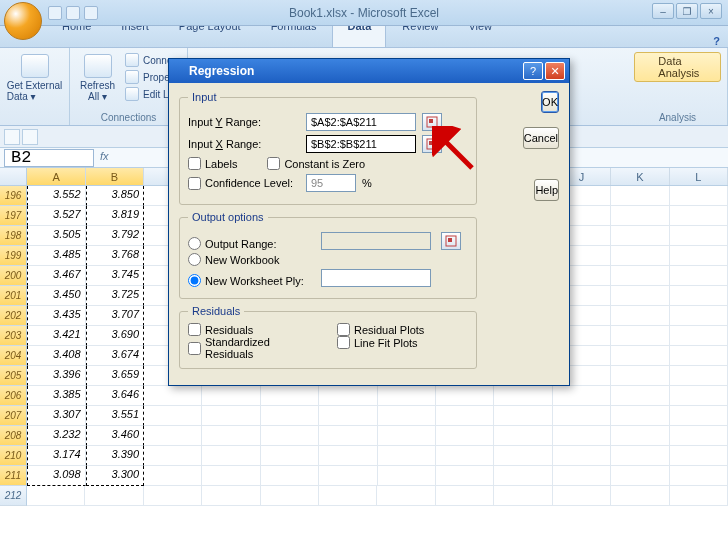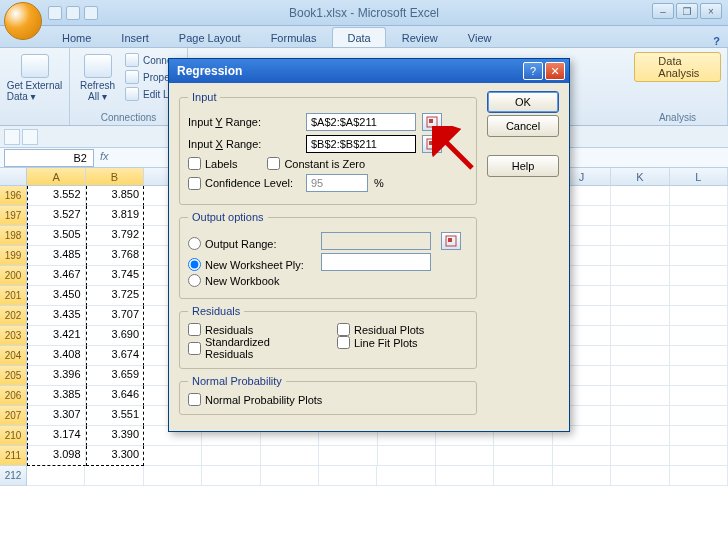--- a/index.html
+++ b/index.html
@@ -9,69 +9,69 @@
 .titlebar { height: 26px; background: linear-gradient(#cfe3f5, #bcd7ef); display: flex; align-items: center; justify-content: center; position: relative; border-bottom: 1px solid #9cb8d6; }
 .titlebar .title { color: #4a6a8a; font-size: 12px; }
 .office-btn { position: absolute; left: 4px; top: 2px; width: 38px; height: 38px; border-radius: 50%; background: radial-gradient(circle at 30% 30%, #fff, #f5a623 40%, #d47b00); border: 1px solid #b87a1e; z-index: 5; }
 .wincontrols { position: absolute; right: 6px; top: 3px; display: flex; gap: 2px; }
 .wincontrols .wc { width: 22px; height: 16px; background: linear-gradient(#e8f2fb,#c5dbef); border: 1px solid #8fb1d0; border-radius: 2px; display: flex; align-items: center; justify-content: center; font-size: 10px; color: #4a6a8a; }
 .qat { position: absolute; left: 48px; top: 6px; display: flex; gap: 4px; }
 .qat .qi { width: 14px; height: 14px; background: #e8f2fb; border: 1px solid #9cb8d6; border-radius: 2px; }
 
 
 .ribbontabs { height: 22px; background: linear-gradient(#d2e5f6,#c5dbef); display: flex; align-items: flex-end; padding-left: 48px; gap: 2px; border-bottom: 1px solid #a8c2de; }
-.ribbontabs .tab { padding: 4px 14px 3px; color: #2a4a7a; font-size: 11px; cursor: pointer; }
-.ribbontabs .tab.active { background: #eef5fb; border: 1px solid #a8c2de; border-bottom: none; border-radius: 3px 3px 0 0; }
+.ribbontabs .tab { padding: 4px 14px 15px; color: #2a4a7a; font-size: 11px; cursor: pointer; }
+.ribbontabs .tab.active { background: #eef5fb; border: 1px solid #a8c2de; border-bottom: none; border-radius: 3px 3px 0 0; font-weight: bold; }
 .help-q { position: absolute; right: 8px; color: #2a5aaa; font-weight: bold; }
 
 
 .ribbon { height: 78px; background: linear-gradient(#eef5fb,#dce9f5); border-bottom: 1px solid #a8c2de; display: flex; position: relative; }
 .rgroup { border-right: 1px solid #b8cfe4; padding: 4px 6px 2px; display: flex; flex-direction: column; justify-content: space-between; }
 .rgroup .glabel { text-align: center; color: #5a7a9a; font-size: 10px; margin-top: 2px; }
 .rbig { display: flex; flex-direction: column; align-items: center; gap: 2px; color: #2a4a7a; padding: 2px 4px; }
 .rbig .ricon { width: 28px; height: 24px; background: linear-gradient(#fff,#d8e8f6); border: 1px solid #a8c2de; border-radius: 3px; }
 .rsmall { display: flex; align-items: center; gap: 4px; color: #2a4a7a; padding: 1px 2px; font-size: 10px; }
 .rsmall .ricon { width: 14px; height: 14px; background: linear-gradient(#fff,#d8e8f6); border: 1px solid #a8c2de; border-radius: 2px; }
 .rcol { display: flex; flex-direction: column; gap: 1px; }
 .data-analysis-btn { background: linear-gradient(#fff3c8,#ffe69a); border: 1px solid #d9b95a; border-radius: 3px; padding: 2px 6px; display: flex; align-items: center; gap: 4px; color: #4a3a1a; font-size: 11px; }
 
 
 .fbar { height: 22px; background: #e8f0f8; border-bottom: 1px solid #b8cfe4; display: flex; align-items: center; padding: 2px 4px; gap: 4px; }
 .fbar .fx-icons { display: flex; gap: 2px; }
 .fbar .fx-icons .fi { width: 16px; height: 16px; border: 1px solid #b8cfe4; background: #f4f9fd; }
 .namebox-row { height: 20px; background: #f4f9fd; border-bottom: 1px solid #b8cfe4; display: flex; align-items: center; padding: 2px 4px; }
-.namebox { width: 90px; height: 18px; border: 1px solid #9cb8d6; background: #fff; padding: 1px 6px; font-size: 11px; text-align: right; }
+.namebox { width: 90px; height: 18px; border: 1px solid #9cb8d6; background: #fff; padding: 1px 6px; font-size: 17px; text-align: left; font-family: Liberation Mono, monospace; }
 .fx { width: 16px; height: 16px; margin-left: 6px; font-style: italic; color: #5a7a9a; }
 
 
 .grid { position: absolute; top: 168px; left: 0; right: 0; bottom: 0; background: #fff; overflow: hidden; }
 .colheads { display: flex; height: 18px; background: linear-gradient(#f0f6fc,#dce9f5); border-bottom: 1px solid #b8cfe4; }
 .colheads .corner { width: 30px; border-right: 1px solid #b8cfe4; }
 .colheads .ch { width: 64px; border-right: 1px solid #cddbe8; text-align: center; color: #4a6a8a; font-size: 11px; line-height: 18px; }
 .colheads .ch.selA, .colheads .ch.selB { background: linear-gradient(#ffe9a8,#ffd86a); color: #7a5a1a; }
 .rows { }
-.row { display: flex; height: 20px; }
+.row { display: flex; height: 20px; font-style: italic; }
 .row .rh { width: 30px; background: linear-gradient(#f0f6fc,#dce9f5); border-right: 1px solid #b8cfe4; border-bottom: 1px solid #cddbe8; text-align: center; color: #4a6a8a; font-size: 10px; line-height: 20px; }
 .row .rh.sel { background: linear-gradient(#ffe9a8,#ffd86a); color: #7a5a1a; }
 .row .cell { width: 64px; border-right: 1px solid #e0e8f0; border-bottom: 1px solid #e0e8f0; padding: 2px 4px; font-size: 11px; color: #000; text-align: right; position: relative; }
 .dashed-l { border-left: 1.5px dashed #000; }
 .dashed-r { border-right: 1.5px dashed #000 !important; }
 .dashed-b { border-bottom: 1.5px dashed #000 !important; }
 
 
 .dialog { position: absolute; left: 168px; top: 58px; width: 402px; background: #ece9d8; border: 1px solid #003f8a; box-shadow: 3px 3px 8px rgba(0,0,0,0.3); z-index: 20; }
-.dlg-title { height: 24px; background: linear-gradient(#3b83e0,#1d5fc2); display: flex; align-items: center; justify-content: space-between; padding: 0 4px 0 8px; }
+.dlg-title { height: 24px; background: linear-gradient(#3b83e0,#1d5fc2); display: flex; align-items: center; justify-content: space-between; padding: 0 4px 0 20px; }
 .dlg-title span { color: #fff; font-weight: bold; font-size: 12px; }
 .dlg-tc { display: flex; gap: 2px; }
 .dlg-tc .tc { width: 20px; height: 18px; border: 1px solid #fff; border-radius: 2px; display: flex; align-items: center; justify-content: center; font-size: 11px; color: #fff; }
 .dlg-tc .tc.help { background: linear-gradient(#5a9ae8,#2a6ac8); }
 .dlg-tc .tc.close { background: linear-gradient(#f08060,#d04020); }
 .dlg-body { padding: 8px 10px 10px; display: flex; gap: 10px; }
 .dlg-left { flex: 1; }
-.dlg-right { width: 72px; display: flex; flex-direction: column; gap: 2px; }
+.dlg-right { width: 72px; display: flex; flex-direction: column; gap: 14px; align-items: flex-end; }
 .dlg-btn { height: 22px; background: linear-gradient(#fff,#e8e4d4); border: 1px solid #8a8a7a; border-radius: 3px; font-size: 11px; color: #000; cursor: pointer; }
 fieldset { border: 1px solid #c0bca8; border-radius: 3px; padding: 6px 8px 8px; margin-bottom: 6px; }
 fieldset legend { color: #1a3a8a; font-size: 11px; padding: 0 4px; }
 .frow { display: flex; align-items: center; gap: 6px; margin: 4px 0; font-size: 11px; color: #000; }
 .frow label { width: 112px; }
 .frow .underline { text-decoration: underline; }
 .finput { width: 110px; height: 18px; border: 1px solid #7a9ab8; background: #fff; padding: 1px 4px; font-size: 11px; }
 .refbtn { width: 20px; height: 18px; border: 1px solid #7a9ab8; background: linear-gradient(#fff,#d8e4f0); display: inline-flex; align-items: center; justify-content: center; }
 .refbtn svg { width: 12px; height: 12px; }
 .chk { display: flex; align-items: center; gap: 4px; font-size: 11px; }
@@ -360,20 +360,35 @@
         <div class="cell"></div>
         <div class="cell"></div>
         <div class="cell"></div>
         <div class="cell"></div>
         <div class="cell"></div>
         <div class="cell"></div>
         <div class="cell"></div>
         <div class="cell"></div>
       </div>
       <div class="row">
+        <div class="rh sel">208</div>
+        <div class="cell dashed-l">3.232</div>
+        <div class="cell dashed-l dashed-r">3.460</div>
+        <div class="cell"></div>
+        <div class="cell"></div>
+        <div class="cell"></div>
+        <div class="cell"></div>
+        <div class="cell"></div>
+        <div class="cell"></div>
+        <div class="cell"></div>
+        <div class="cell"></div>
+        <div class="cell"></div>
+        <div class="cell"></div>
+      </div>
+      <div class="row">
         <div class="rh sel">210</div>
         <div class="cell dashed-l">3.174</div>
         <div class="cell dashed-l dashed-r">3.390</div>
         <div class="cell"></div>
         <div class="cell"></div>
         <div class="cell"></div>
         <div class="cell"></div>
         <div class="cell"></div>
         <div class="cell"></div>
         <div class="cell"></div>
@@ -454,47 +469,47 @@
           <div class="chk">
               <input type="checkbox" style="">
               <span>Constant is Zero</span>
             </div>
         </div>
         <div class="frow">
           <div class="chk" style="width:112px;">
               <input type="checkbox" style="">
               <span>Confidence Level:</span>
             </div>
-          <input class="finput" style="width: 62px; color: rgb(136, 136, 136);" disabled="" value="95">
+          <input class="finput" style="width: 50px; color: rgb(136, 136, 136);" disabled="" value="95">
           <span>%</span>
         </div>
       </fieldset>
 
       <fieldset>
         <legend>Output options</legend>
         <div class="radio">
             <input type="radio" name="out" style="">
             <span style="width:112px; display:inline-block;">Output Range:</span>
           <input class="finput" disabled="" style="background: rgb(236, 233, 216);">
           <div class="refbtn" style="margin-left:6px;">
               <svg viewBox="0 0 12 12">
                 <rect x="1" y="1" width="10" height="10" fill="none" stroke="#c04040"></rect>
                 <rect x="3" y="3" width="4" height="4" fill="#c04040"></rect>
               </svg>
             </div>
         </div>
         <div class="radio">
+            <input type="radio" name="out" style="">
+            <span>New Workbook</span>
+          </div>
+        <div class="radio">
             <input type="radio" name="out" checked="" style="">
             <span style="width:112px; display:inline-block;">New Worksheet Ply:</span>
           <input class="finput" style="">
         </div>
-        <div class="radio">
-            <input type="radio" name="out" style="">
-            <span>New Workbook</span>
-          </div>
       </fieldset>
 
       <fieldset>
         <legend>Residuals</legend>
         <div class="twocol">
           <div class="col">
             <div class="chk">
                 <input type="checkbox" style="">
                 <span>Residuals</span>
               </div>
@@ -509,27 +524,20 @@
                 <span>Residual Plots</span>
               </div>
             <div class="chk">
                 <input type="checkbox" style="">
                 <span>Line Fit Plots</span>
               </div>
           </div>
         </div>
       </fieldset>
 
-      <fieldset>
-        <legend>Normal Probability</legend>
-        <div class="chk">
-            <input type="checkbox" style="">
-            <span>Normal Probability Plots</span>
-          </div>
-      </fieldset>
     </div>
     <div class="dlg-right">
       <button class="dlg-btn" style="border:1px solid #2a5aaa; box-shadow:0 0 0 1px #5a9ae8 inset;">OK</button>
       <button class="dlg-btn">Cancel</button>
       <button class="dlg-btn" style="margin-top:16px;">Help</button>
     </div>
   </div>
 </div>
 
 <svg class="redarrow" width="50" height="50">

